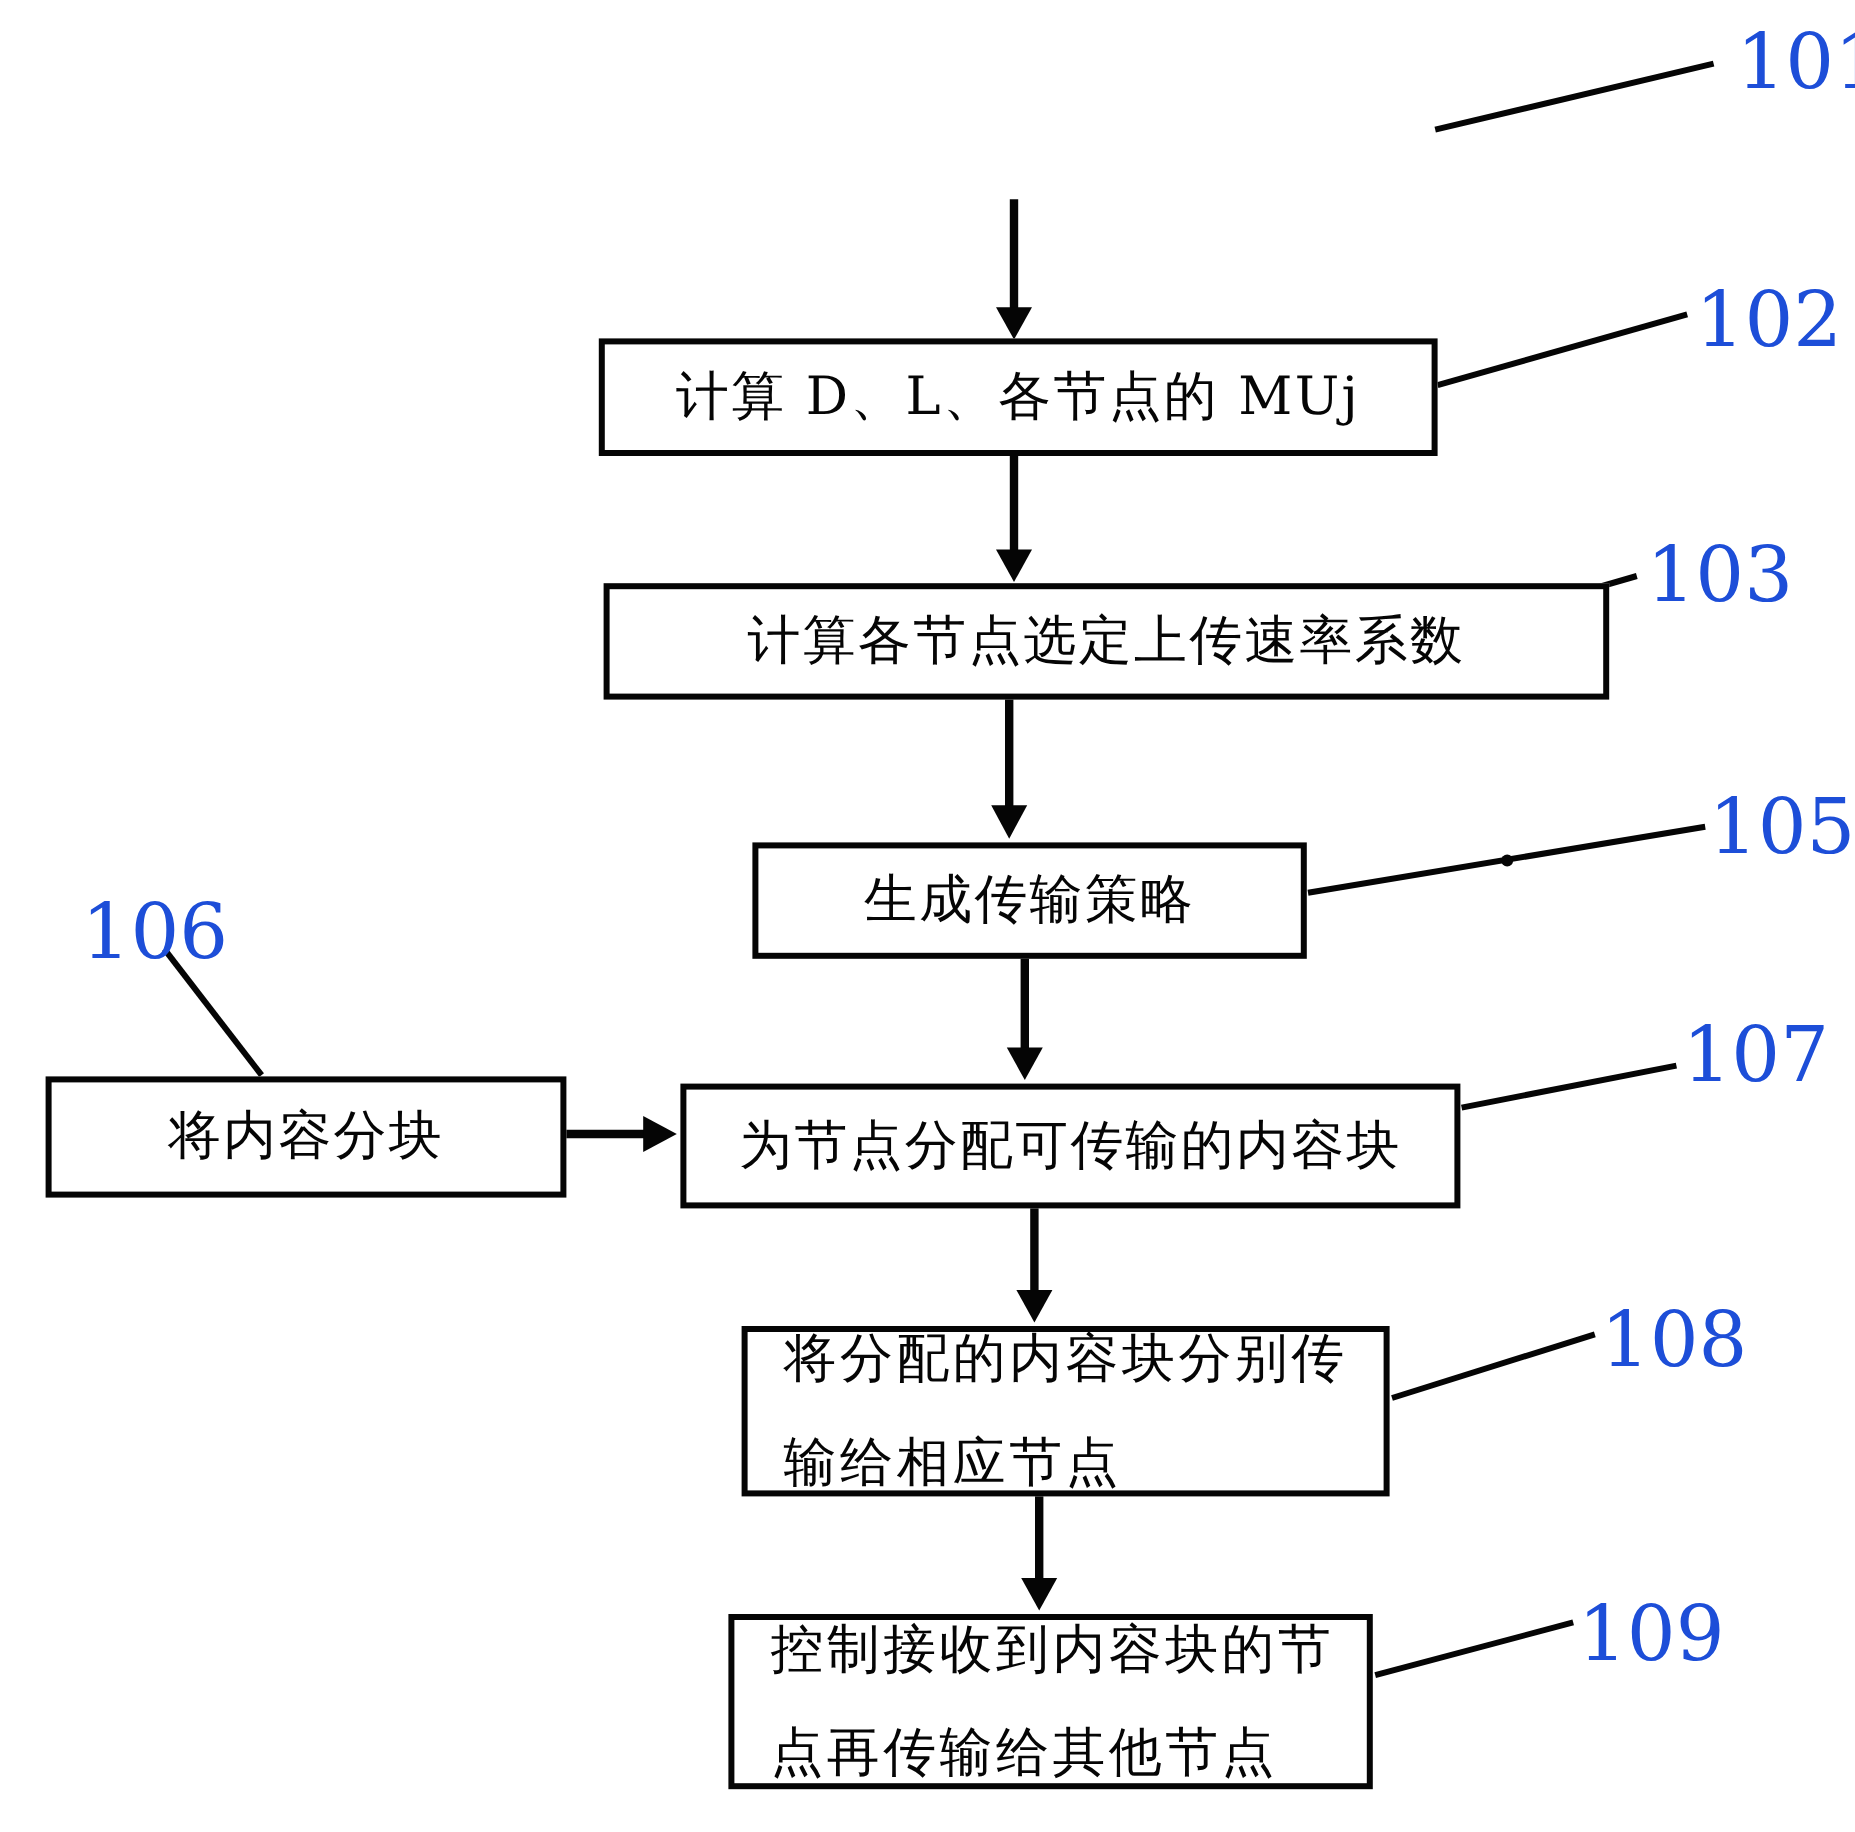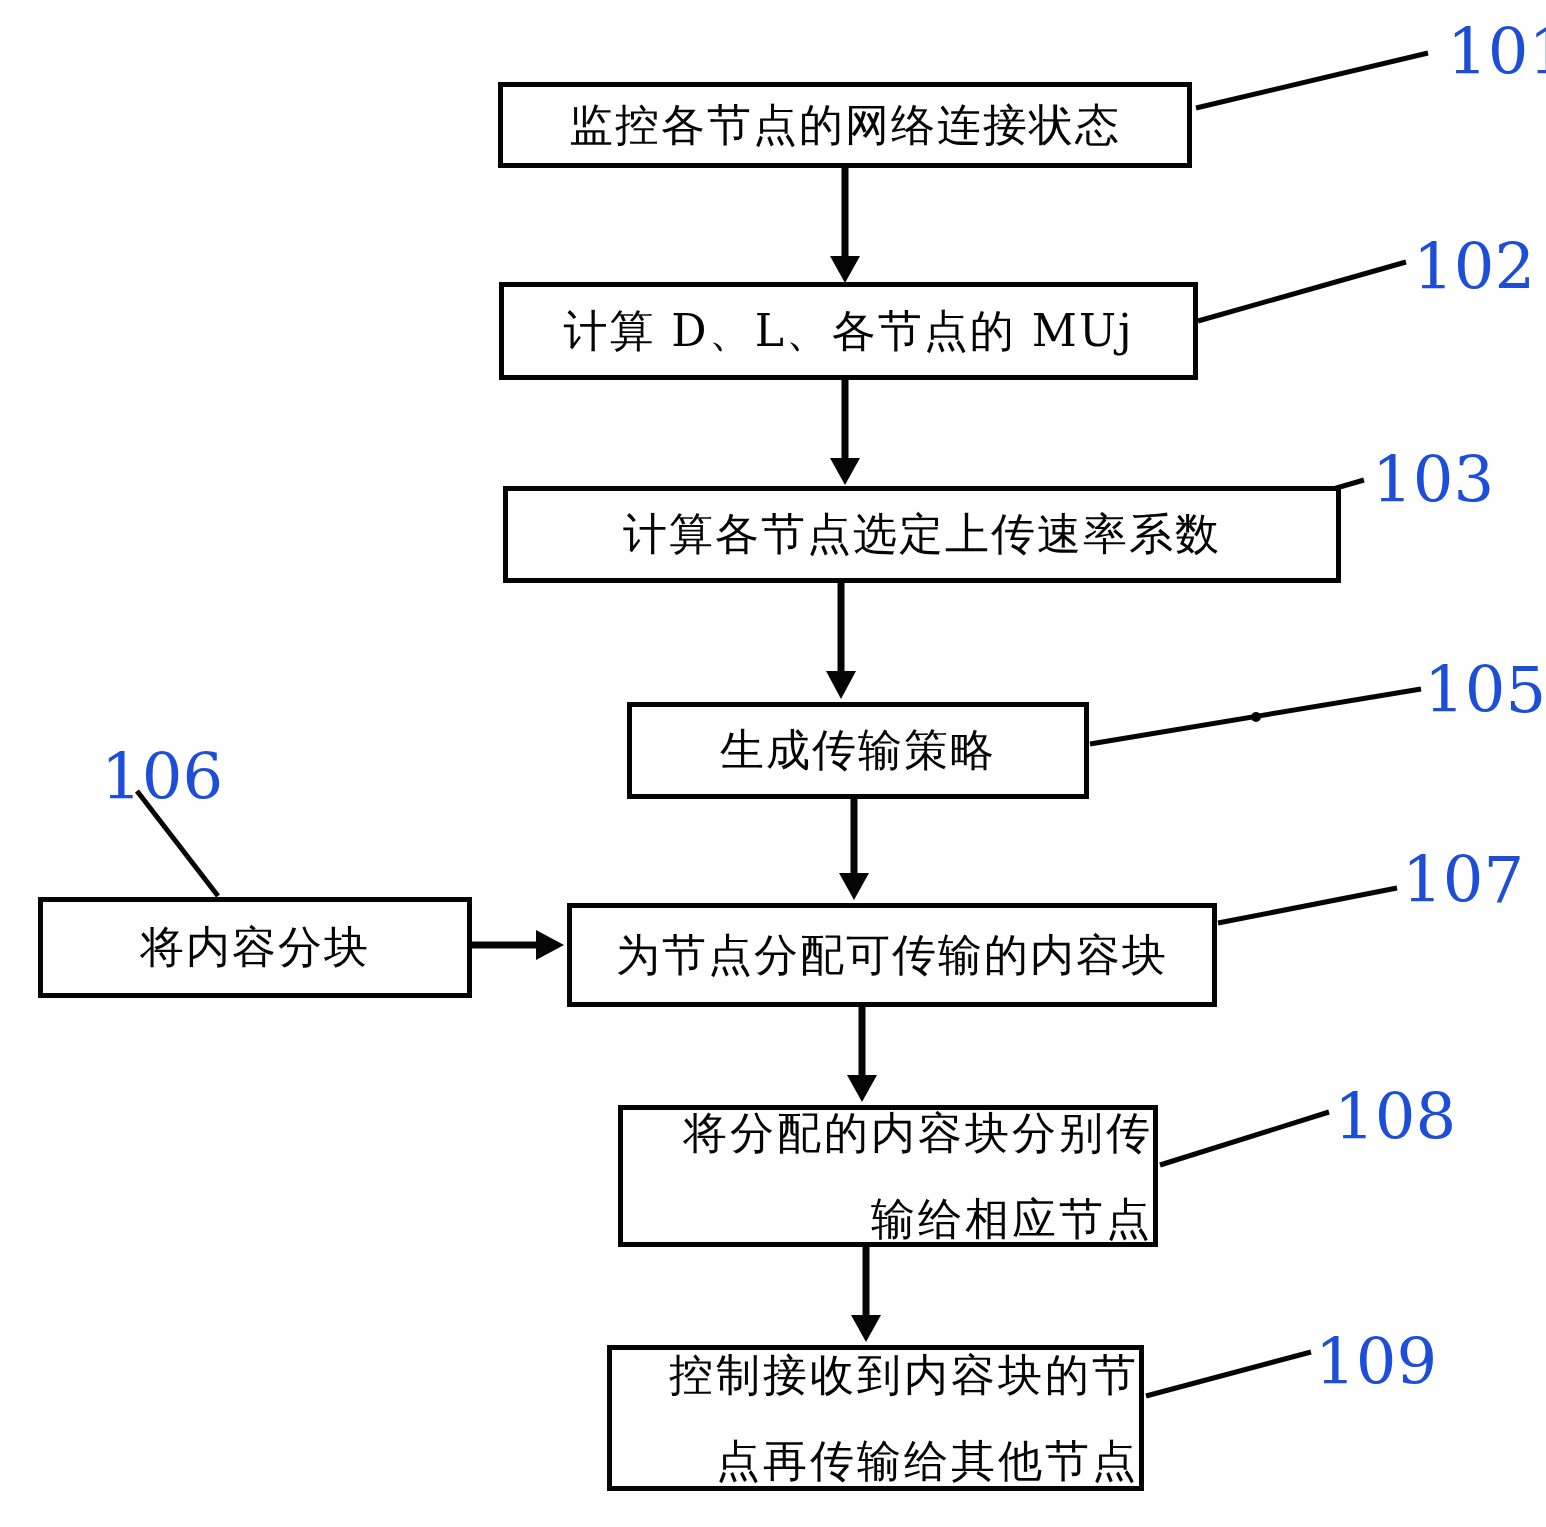--- a/index.html
+++ b/index.html
@@ -35,22 +35,22 @@
   }
   .node .line {
     display: block;
     font-size: 44px;
     letter-spacing: 2px;
     line-height: 1.32;
     white-space: nowrap;
     color: #050505;
   }
   .node.left-align {
-    align-items: flex-end;
-    padding-left: 52px;
+    align-items: flex-start;
+    padding-left: 30px;
     gap: 28px;
   }
   .node.left-align .line {
     letter-spacing: 3px;
   }
   .ref {
     position: absolute;
     font-size: 64px;
     line-height: 1;
     color: #1d4ed8;
@@ -97,23 +97,20 @@
     <line x1="1198" y1="321" x2="1406" y2="262" stroke="#050505" stroke-width="5"></line>
     <line x1="1150" y1="542" x2="1364" y2="480" stroke="#050505" stroke-width="5"></line>
     <line x1="1090" y1="744" x2="1421" y2="689" stroke="#050505" stroke-width="5"></line>
     <circle cx="1256" cy="717" r="5" fill="#050505"></circle>
     <line x1="137" y1="791" x2="218" y2="896" stroke="#050505" stroke-width="5"></line>
     <line x1="1218" y1="923" x2="1397" y2="888" stroke="#050505" stroke-width="5"></line>
     <line x1="1160" y1="1165" x2="1329" y2="1112" stroke="#050505" stroke-width="5"></line>
     <line x1="1146" y1="1396" x2="1311" y2="1352" stroke="#050505" stroke-width="5"></line>
   </svg>
 
-  <div class="node" style="left:498px; top:82px; width:694px; height:86px;">
-    <span class="line">监控各节点的网络连接状态</span>
-  </div>
 
   <div class="node" style="left:499px; top:282px; width:699px; height:98px;">
     <span class="line">计算 D、L、各节点的 MUj</span>
   </div>
 
   <div class="node" style="left:503px; top:486px; width:838px; height:97px;">
     <span class="line">计算各节点选定上传速率系数</span>
   </div>
 
   <div class="node" style="left:627px; top:702px; width:462px; height:97px;">
@@ -135,18 +132,18 @@
 
   <div class="node left-align" style="left:607px; top:1345px; width:537px; height:146px;">
     <span class="line">控制接收到内容块的节</span>
     <span class="line">点再传输给其他节点</span>
   </div>
 
   <div class="ref" style="left:1447px; top:20px;">101</div>
   <div class="ref" style="left:1413px; top:235px;">102</div>
   <div class="ref" style="left:1372px; top:448px;">103</div>
   <div class="ref" style="left:1424px; top:658px;">105</div>
-  <div class="ref" style="left:68px;   top:745px;margin-left:33px;">106</div>
+  <div class="ref" style="left:68px;   top:745px;">106</div>
   <div class="ref" style="left:1402px; top:848px;">107</div>
   <div class="ref" style="left:1334px; top:1085px;">108</div>
   <div class="ref" style="left:1315px; top:1330px;">109</div>
 
 </div>
 
 </body></html>

